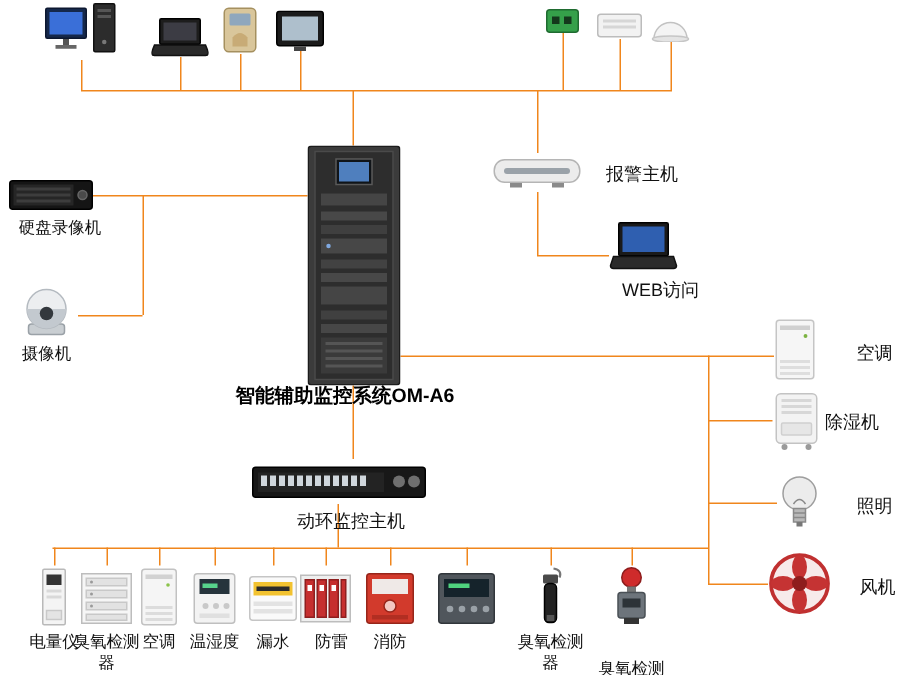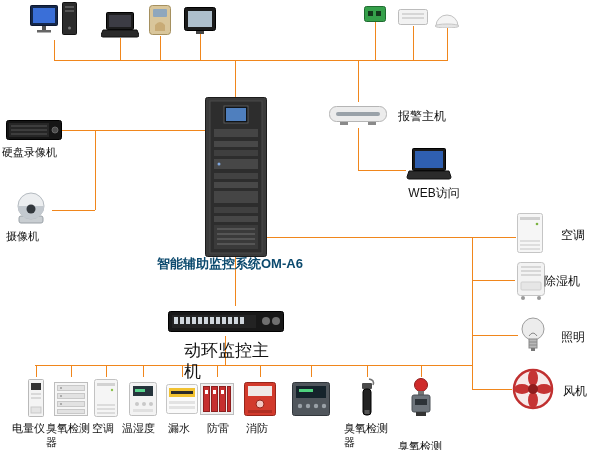--- a/index.html
+++ b/index.html
@@ -1,22 +1,22 @@
 <!DOCTYPE html>
 <html style="--line: #f0861c;"><head>
 <meta charset="utf-8">
 <style>
   html,body{margin:0;padding:0;background:#fff;}
   .stage{position:relative;width:600px;height:450px;background:#fff;overflow:hidden;
          font-family:"Liberation Sans",sans-serif;color:#111;}
   .node{position:absolute;}
-  .lbl{position:absolute;font-size:11px;color:#111;line-height:1.25;}
-  .lbl.side{text-align:center;font-size:12px;}
-  .lbl.mid{font-size:17px;font-family:Liberation Serif, serif;}
-  .title{position:absolute;font-size:13px;font-weight:600;color:#0c4a6e;white-space:nowrap;}
+  .lbl{position:absolute;font-size:11px;color:#111;text-align:center;line-height:1.25;}
+  .lbl.side{text-align:right;font-size:12px;}
+  .lbl.mid{font-size:12px;font-family:Liberation Serif, serif;}
+  .title{position:absolute;font-size:13px;font-weight:600;color:#000000;white-space:nowrap;}
   .hl,.vl{position:absolute;display:block;background:var(--line,#f0861c);}
   .hl{height:1px;}
   .vl{width:1px;}
 </style>
 </head>
 <body>
 
 <div class="stage">
 
   <i class="vl" style="left:54px;top:40px;height:20px"></i>

